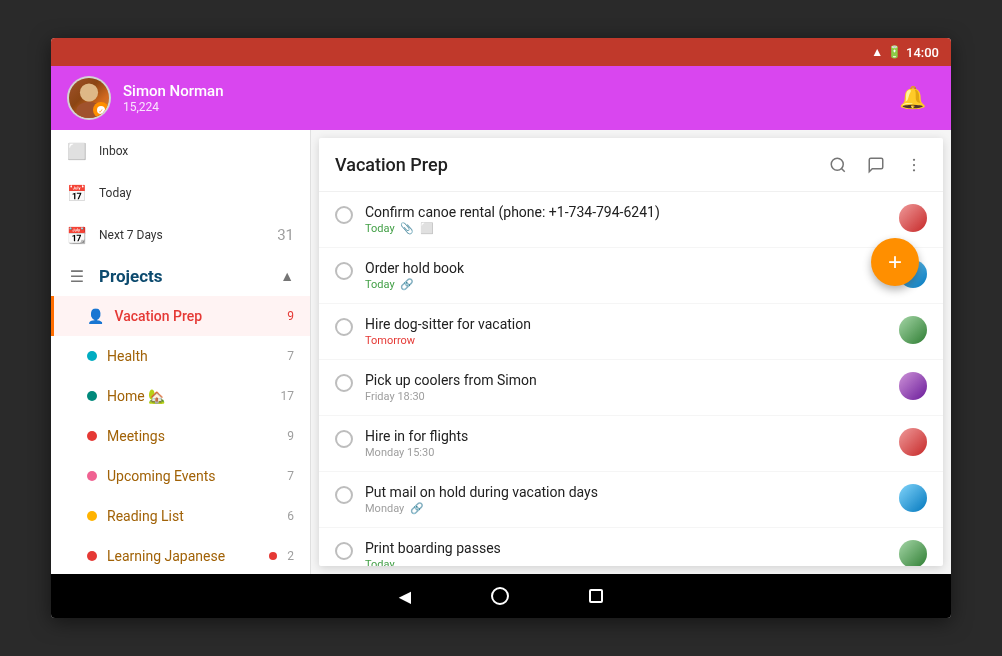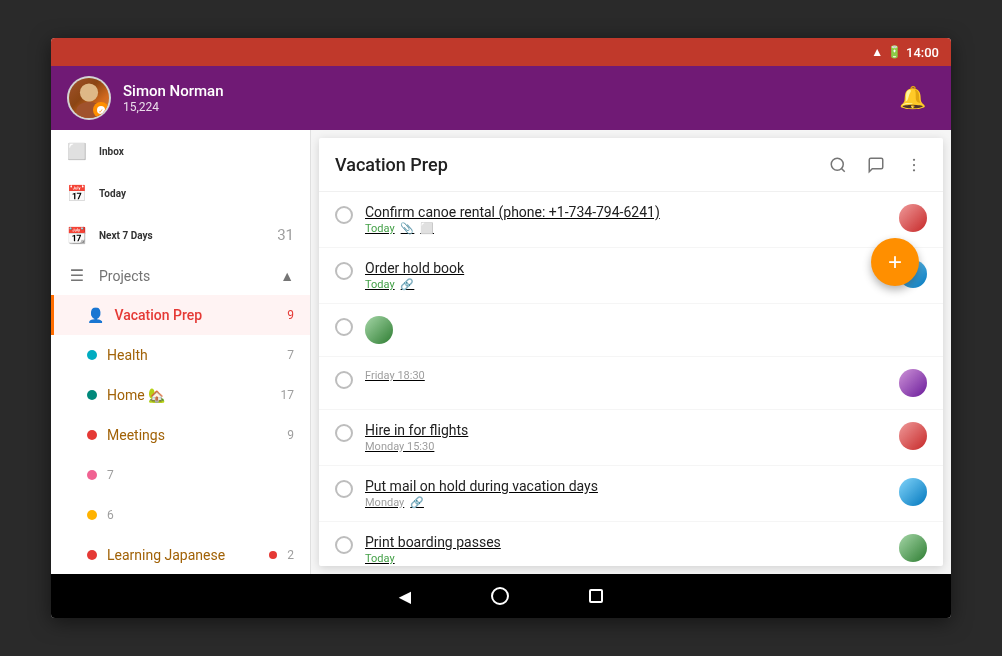--- a/index.html
+++ b/index.html
@@ -37,21 +37,21 @@
       display: flex;
       align-items: center;
       gap: 4px;
     }
     .signal-icon { color: white; font-size: 12px; }
     .battery-icon { color: white; font-size: 12px; }
     .time-text { color: white; font-size: 13px; font-weight: 500; }
 
     
     .header {
-      background: #701a75;
+      background: #d946ef;
       height: 64px;
       display: flex;
       align-items: center;
       padding: 0 16px;
       justify-content: space-between;
     }
     .header-left {
       display: flex;
       align-items: center;
       gap: 12px;
@@ -114,36 +114,36 @@
     .sidebar-item {
       display: flex;
       align-items: center;
       padding: 10px 16px;
       cursor: pointer;
       position: relative;
       gap: 12px;
       min-height: 42px;
     }
     .sidebar-icon { color: #757575; font-size: 16px; width: 20px; text-align: center; flex-shrink: 0; }
-    .sidebar-label { font-size: 10px; color: #333; flex: 1; font-weight: bold; }
+    .sidebar-label { font-size: 12px; color: #333; flex: 1; }
     .sidebar-badge {
       font-size: 15px;
       color: #9e9e9e;
       margin-left: auto;
     }
 
     .projects-header {
       display: flex;
       align-items: center;
       padding: 10px 16px;
       cursor: pointer;
       gap: 12px;
     }
     .projects-header .sidebar-icon { color: #757575; }
-    .projects-label { font-size: 14px; color: #737373; flex: 1; }
+    .projects-label { font-size: 17px; color: #0c4a6e; flex: 1; font-weight: bold; }
     .chevron-icon { color: #757575; font-size: 14px; }
 
     .project-item {
       display: flex;
       align-items: center;
       padding: 9px 16px 9px 36px;
       cursor: pointer;
       gap: 10px;
       min-height: 40px;
     }
@@ -224,21 +224,21 @@
       gap: 12px;
       cursor: pointer;
     }
     .task-checkbox {
       width: 18px; height: 18px;
       border: 2px solid #bdbdbd;
       border-radius: 50%;
       flex-shrink: 0;
       margin-top: 2px;
     }
-    .task-content { flex: 1; text-decoration: underline; }
+    .task-content { flex: 1; }
     .task-title { font-size: 14px; color: #212121; margin-bottom: 2px; }
     .task-meta {
       display: flex;
       align-items: center;
       gap: 6px;
       font-size: 11px;
       color: #9e9e9e;
     }
     .task-date { font-size: 11px; }
     .task-date.today { color: #43a047; }
@@ -390,24 +390,26 @@
         <span class="project-label">Home 🏡</span>
         <span class="project-badge">17</span>
       </div>
       <div class="project-item">
         <div class="project-dot" style="background:#e53935;"></div>
         <span class="project-label">Meetings</span>
         <span class="project-badge">9</span>
       </div>
       <div class="project-item">
         <div class="project-dot" style="background:#f06292;"></div>
+        <span class="project-label">Upcoming Events</span>
         <span class="project-badge">7</span>
       </div>
       <div class="project-item">
         <div class="project-dot" style="background:#ffb300;"></div>
+        <span class="project-label">Reading List</span>
         <span class="project-badge">6</span>
       </div>
       <div class="project-item">
         <div class="project-dot" style="background:#e53935;"></div>
         <span class="project-label">Learning Japanese</span>
         <div class="dot-indicator"></div>
         <span class="project-badge">2</span>
       </div>
 
     </div>
@@ -459,26 +461,33 @@
             <div class="task-meta">
               <span class="task-date today">Today</span>
               <span class="task-icon">🔗</span>
             </div>
           </div>
           <div class="task-avatar av2"></div>
         </div>
 
         <div class="task-item">
           <div class="task-checkbox"></div>
+          <div class="task-content">
+            <div class="task-title">Hire dog-sitter for vacation</div>
+            <div class="task-meta">
+              <span class="task-date tomorrow">Tomorrow</span>
+            </div>
+          </div>
           <div class="task-avatar av3"></div>
         </div>
 
         <div class="task-item">
           <div class="task-checkbox"></div>
           <div class="task-content">
+            <div class="task-title">Pick up coolers from Simon</div>
             <div class="task-meta">
               <span class="task-date friday">Friday 18:30</span>
             </div>
           </div>
           <div class="task-avatar av4"></div>
         </div>
 
         <div class="task-item">
           <div class="task-checkbox"></div>
           <div class="task-content">

